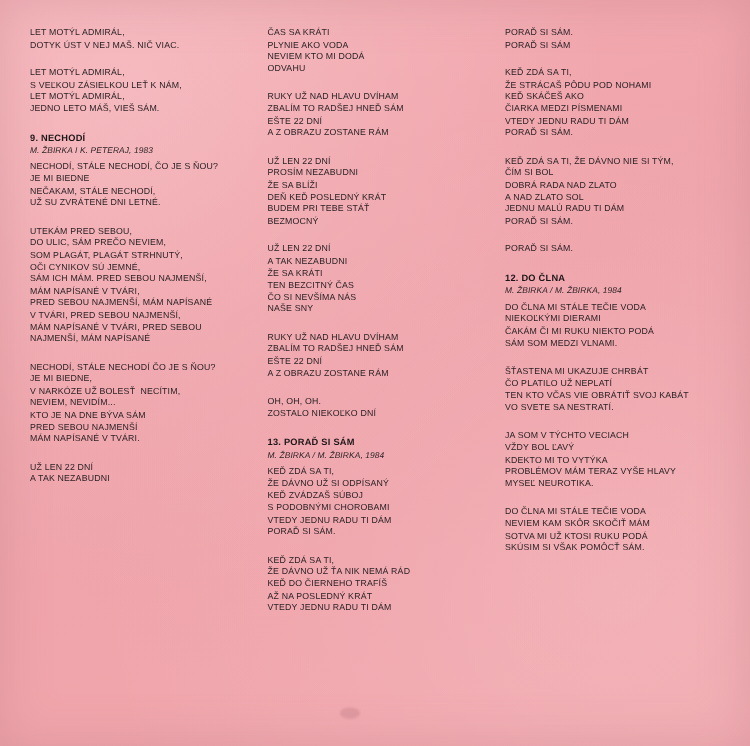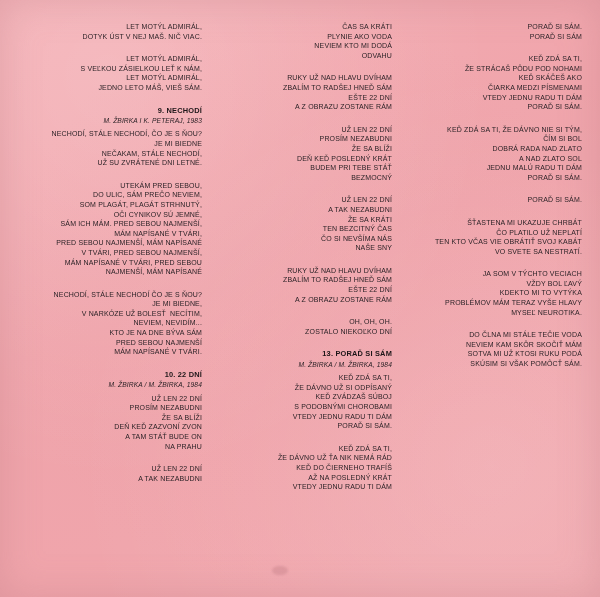--- a/index.html
+++ b/index.html
@@ -32,21 +32,21 @@
     box-sizing: border-box;
     gap: 0;
   }
   .col {
     flex: 1 1 0;
     padding-right: 12px;
     box-sizing: border-box;
   }
   .col:last-child { padding-right: 0; }
 
-  .block { margin-bottom: 13px; text-align: right; }
+  .block { margin-bottom: 13px; }
 
   .line {
     font-size: 7.0px;
     line-height: 9.6px;
     letter-spacing: 0.15px;
     color: #2b2226;
     white-space: pre;
   }
   .title {
     font-size: 7.4px;
@@ -123,30 +123,20 @@
       <div class="block">
         <div class="line">NECHODÍ, STÁLE NECHODÍ ČO JE S ŇOU?</div>
         <div class="line">JE MI BIEDNE,</div>
         <div class="line">V NARKÓZE UŽ BOLESŤ  NECÍTIM,</div>
         <div class="line">NEVIEM, NEVIDÍM...</div>
         <div class="line">KTO JE NA DNE BÝVA SÁM</div>
         <div class="line">PRED SEBOU NAJMENŠÍ</div>
         <div class="line">MÁM NAPÍSANÉ V TVÁRI.</div>
       </div>
       <div class="block">
-        <div class="title">10. 22 DNÍ</div>
-        <div class="credit">M. ŽBIRKA / M. ŽBIRKA, 1984</div>
-        <div class="line">UŽ LEN 22 DNÍ</div>
-        <div class="line">PROSÍM NEZABUDNI</div>
-        <div class="line">ŽE SA BLÍŽI</div>
-        <div class="line">DEŇ KEĎ ZAZVONÍ ZVON</div>
-        <div class="line">A TAM STÁŤ BUDE ON</div>
-        <div class="line">NA PRAHU</div>
-      </div>
-      <div class="block">
         <div class="line">UŽ LEN 22 DNÍ</div>
         <div class="line">A TAK NEZABUDNI</div>
       </div>
     </div>
   <div class="col" id="col1">
       <div class="block">
         <div class="line">ČAS SA KRÁTI</div>
         <div class="line">PLYNIE AKO VODA</div>
         <div class="line">NEVIEM KTO MI DODÁ</div>
         <div class="line">ODVAHU</div>
@@ -219,20 +209,28 @@
         <div class="line">ČÍM SI BOL</div>
         <div class="line">DOBRÁ RADA NAD ZLATO</div>
         <div class="line">A NAD ZLATO SOL</div>
         <div class="line">JEDNU MALÚ RADU TI DÁM</div>
         <div class="line">PORAĎ SI SÁM.</div>
       </div>
       <div class="block">
         <div class="line">PORAĎ SI SÁM.</div>
       </div>
       <div class="block">
+        <div class="title">12. DO ČLNA</div>
+        <div class="credit">M. ŽBIRKA / M. ŽBIRKA, 1984</div>
+        <div class="line">DO ČLNA MI STÁLE TEČIE VODA</div>
+        <div class="line">NIEKOĽKÝMI DIERAMI</div>
+        <div class="line">ČAKÁM ČI MI RUKU NIEKTO PODÁ</div>
+        <div class="line">SÁM SOM MEDZI VLNAMI.</div>
+      </div>
+      <div class="block">
         <div class="line">ŠŤASTENA MI UKAZUJE CHRBÁT</div>
         <div class="line">ČO PLATILO UŽ NEPLATÍ</div>
         <div class="line">TEN KTO VČAS VIE OBRÁTIŤ SVOJ KABÁT</div>
         <div class="line">VO SVETE SA NESTRATÍ.</div>
       </div>
       <div class="block">
         <div class="line">JA SOM V TÝCHTO VECIACH</div>
         <div class="line">VŽDY BOL ĽAVÝ</div>
         <div class="line">KDEKTO MI TO VYTÝKA</div>
         <div class="line">PROBLÉMOV MÁM TERAZ VYŠE HLAVY</div>

